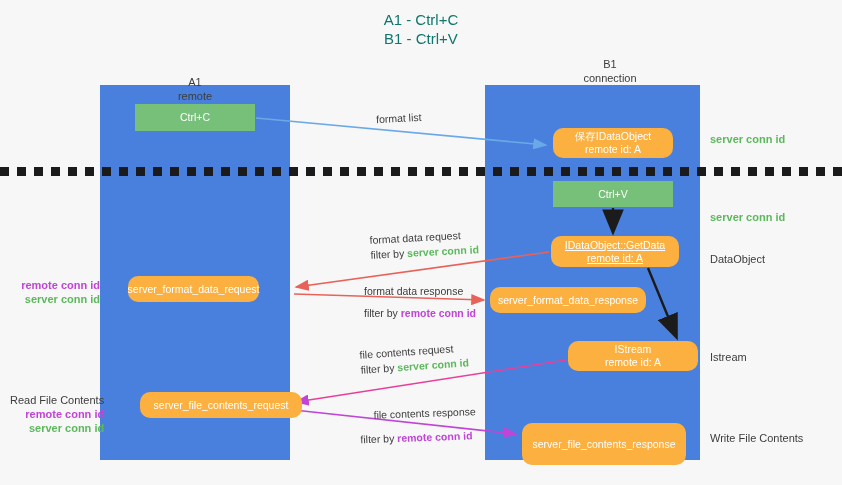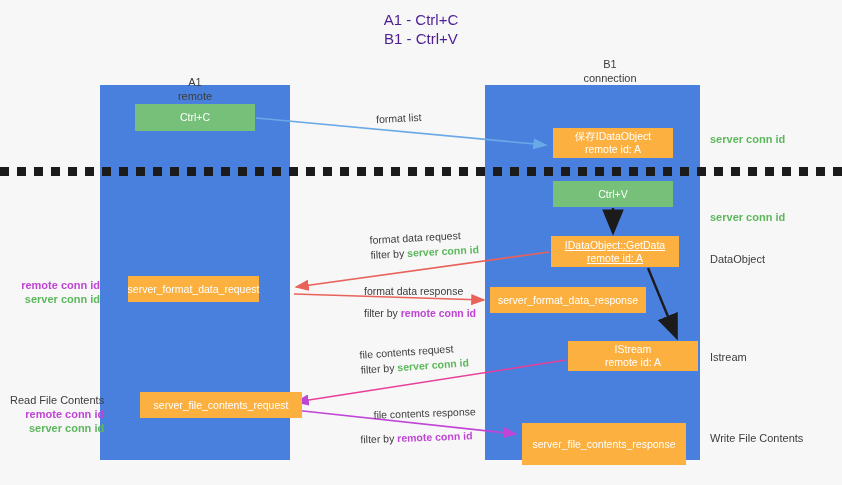--- a/index.html
+++ b/index.html
@@ -7,21 +7,21 @@
     width:842px;height:485px;
     background:#f7f7f7;
     font-family:"Liberation Sans","DejaVu Sans",sans-serif;
     overflow:hidden;
   }
   #stage{position:relative;width:842px;height:485px;}
 
   
   #title{
     position:absolute;left:0;top:10px;width:842px;
-    text-align:center;color:#4c1d95;font-size:15px;line-height:19px;
+    text-align:center;color:#0f766e;font-size:15px;line-height:19px;
   }
 
   
   .col-head{
     position:absolute;text-align:center;color:#3c3c3c;
     font-size:11px;line-height:14px;width:160px;
   }
   #head-a1{left:115px;top:75px;}
   #head-b1{left:530px;top:57px;}
 
@@ -37,21 +37,21 @@
   }
 
   
   .node{
     position:absolute;
     display:flex;flex-direction:column;align-items:center;justify-content:center;
     color:#ffffff;font-size:10.5px;line-height:13px;text-align:center;
     box-sizing:border-box;
   }
   .node.green{background:#76c07a;}
-  .node.orange{background:#fbb040;}
+  .node.orange{background:#fbb040;border-radius:10px;}
 
   #n-ctrlc{left:135px;top:104px;width:120px;height:27px;text-align:right;}
   #n-idataobj{left:553px;top:128px;width:120px;height:30px;}
   #n-ctrlv{left:553px;top:181px;width:120px;height:26px;}
   #n-getdata{left:551px;top:236px;width:128px;height:31px;text-decoration:underline;}
   #n-fmtreq{left:128px;top:276px;width:131px;height:26px;}
   #n-fmtresp{left:490px;top:287px;width:156px;height:26px;}
   #n-istream{left:568px;top:341px;width:130px;height:30px;}
   #n-filereq{left:128px;top:392px;width:162px;height:26px;margin-left:12px;}
   #n-fileresp{left:522px;top:423px;width:164px;height:42px;}

